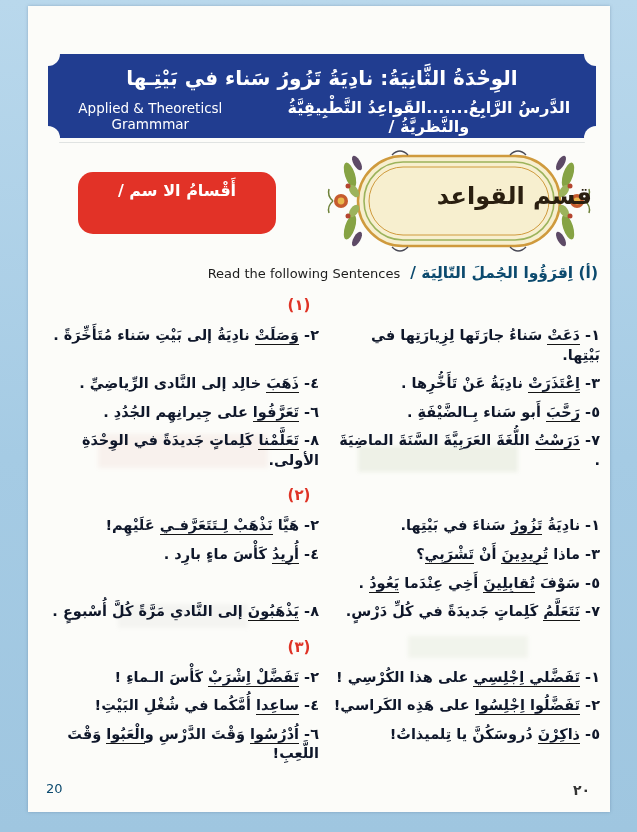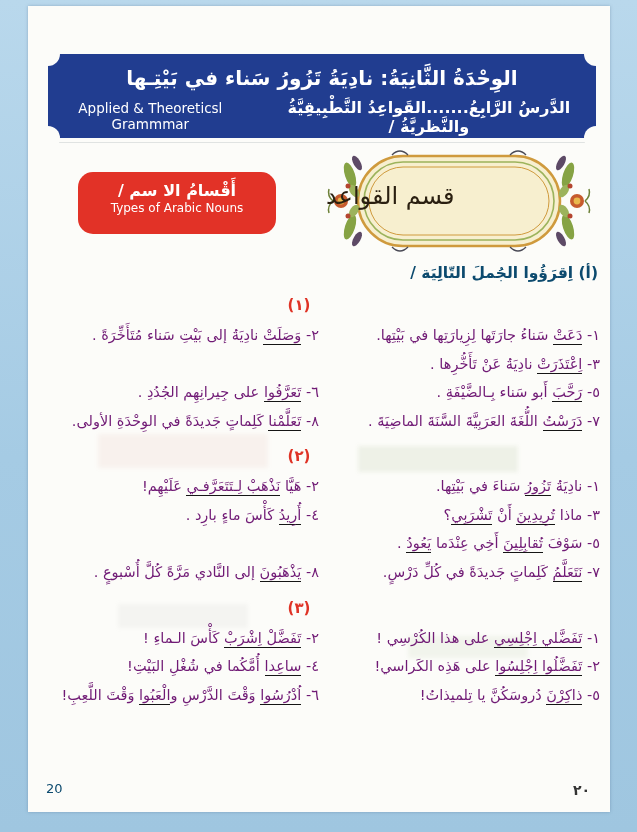--- a/index.html
+++ b/index.html
@@ -37,40 +37,40 @@
     position:absolute;left:26px;top:166px;width:198px;height:62px;
     background:#e23227;border-radius:15px;color:#fff;text-align:center;direction:rtl;margin-left:24px;
   }
   .nounbox .ar{font-size:16px;font-weight:bold;margin-top:9px;}
   .nounbox .en{font-size:12px;margin-top:1px;direction:ltr;}
 
   
   .cartouche{position:absolute;left:298px;top:140px;width:266px;height:110px;}
   .cartouche svg{position:absolute;left:0;top:0;}
   .cartouche .title{
-    position:absolute;left:0;right:0;top:36px;text-align:left;
-    font-size:24px;font-weight:normal;color:#2a1f10;direction:rtl;
+    position:absolute;left:0;right:0;top:36px;text-align:right;
+    font-size:24px;font-weight:bold;color:#2a1f10;direction:rtl;
   }
 
   
   .readline{
     position:absolute;right:12px;top:258px;display:flex;direction:rtl;
     align-items:baseline;gap:10px;
   }
   .readline .ar{color:#0c4a6e;font-weight:bold;font-size:15.5px;direction:rtl;}
   .readline .en{color:#1c1c1c;font-size:13px;direction:ltr;}
 
   
   .content{position:absolute;left:10px;right:10px;top:288px;direction:rtl;}
   .marker{text-align:center;color:#df3326;font-weight:bold;font-size:15px;margin:2px 40px 12px 0;}
   .section + .section .marker{margin-top:16px;}
   .srow{display:flex;direction:rtl;margin-bottom:9px;}
   .cell{
     flex:0 0 50%;box-sizing:border-box;direction:rtl;text-align:right;
-    font-size:14.5px;font-weight:normal;color:#701a75;line-height:1.35;
+    font-size:14.5px;font-weight:bold;color:#0f172a;line-height:1.35;
     padding-left:6px;
   }
   .cell:first-child{padding-left:14px;}
   .uline{border-bottom:1.5px solid #151515;padding-bottom:1px;}
 
   
   .pgnum-l{position:absolute;left:18px;bottom:16px;font-size:13px;color:#0c4a6e;}
   .pgnum-r{position:absolute;right:20px;bottom:14px;font-size:14px;color:#333;font-weight:bold;margin-top:31px;}
 </style>
 </head>
@@ -91,21 +91,20 @@
     <span class="notch n-br"></span>
     <div class="plaque-l1">الوِحْدَةُ الثَّانِيَةُ: نادِيَةُ تَزُورُ سَناء في بَيْتِـها</div>
     <div class="plaque-l2">
       <span class="ar">الدَّرسُ الرَّابِعُ.......القَواعِدُ التَّطْبِيقِيَّةُ والنَّظريَّةُ /</span>
       <span class="en">Applied &amp; Theoreticsl Grammmar</span>
     </div>
   </div>
 
   <div class="nounbox">
     <div class="ar">أَقْسامُ الا سم /</div>
-    <div class="en">Types of Arabic Nouns</div>
   </div>
 
   <div class="cartouche">
     <svg width="266" height="110" viewBox="0 0 266 110">
       <rect x="32" y="10" width="202" height="90" rx="45" fill="#f7efcf" stroke="#cf9a3d" stroke-width="2.5"></rect>
       <rect x="38" y="16" width="190" height="78" rx="39" fill="none" stroke="#9cb35c" stroke-width="1.6"></rect>
       <rect x="43" y="21" width="180" height="68" rx="34" fill="none" stroke="#cf9a3d" stroke-width="1"></rect>
 
       <path d="M66 9 q8 -8 16 0" stroke="#4a4a55" stroke-width="1.4" fill="none"></path>
       <path d="M184 9 q8 -8 16 0" stroke="#4a4a55" stroke-width="1.4" fill="none"></path>
@@ -140,31 +139,33 @@
         <circle cx="1" cy="15" r="2.5" fill="#b4452f"></circle>
         <path d="M-14 0 q-6 -5 -4 -12" stroke="#6d8138" stroke-width="1.5" fill="none"></path>
         <path d="M-14 0 q-6 5 -4 12" stroke="#6d8138" stroke-width="1.5" fill="none"></path>
       </g>
     </svg>
     <div class="title">قسم القواعد</div>
   </div>
 
   <div class="readline">
     <span class="ar">(أ) اِقرَؤُوا الجُملَ التّالِيَة /</span>
+    <span class="en">Read the following Sentences</span>
   </div>
 
   <div class="content">
       <div class="section">
         <div class="marker">(١)</div>
         <div class="srow">
           <div class="cell">١- <span class="uline">دَعَتْ</span> سَناءُ جارَتَها لِزِيارَتِها في بَيْتِها.</div>
           <div class="cell">٢- <span class="uline">وَصَلَتْ</span> نادِيَةُ إلى بَيْتِ سَناء مُتَأَخِّرَةً .</div>
         </div>
         <div class="srow">
           <div class="cell">٣- <span class="uline">اِعْتَذَرَتْ</span> نادِيَةُ عَنْ تَأَخُّرِها .</div>
+          <div class="cell">٤- <span class="uline">ذَهَبَ</span> خالِد إلى النَّادى الرِّياضِيِّ .</div>
         </div>
         <div class="srow">
           <div class="cell">٥- <span class="uline">رَحَّبَ</span> أَبو سَناء بِـالضَّيْفَةِ .</div>
           <div class="cell">٦- <span class="uline">تَعَرَّفُوا</span> على جِيرانِهِم الجُدُدِ .</div>
         </div>
         <div class="srow">
           <div class="cell">٧- <span class="uline">دَرَسْتُ</span> اللُّغَةَ العَرَبِيَّةَ السَّنَةَ الماضِيَةَ .</div>
           <div class="cell">٨- <span class="uline">تَعَلَّمْنا</span> كَلِماتٍ جَديدَةً في الوِحْدَةِ الأولى.</div>
         </div>
       </div>

